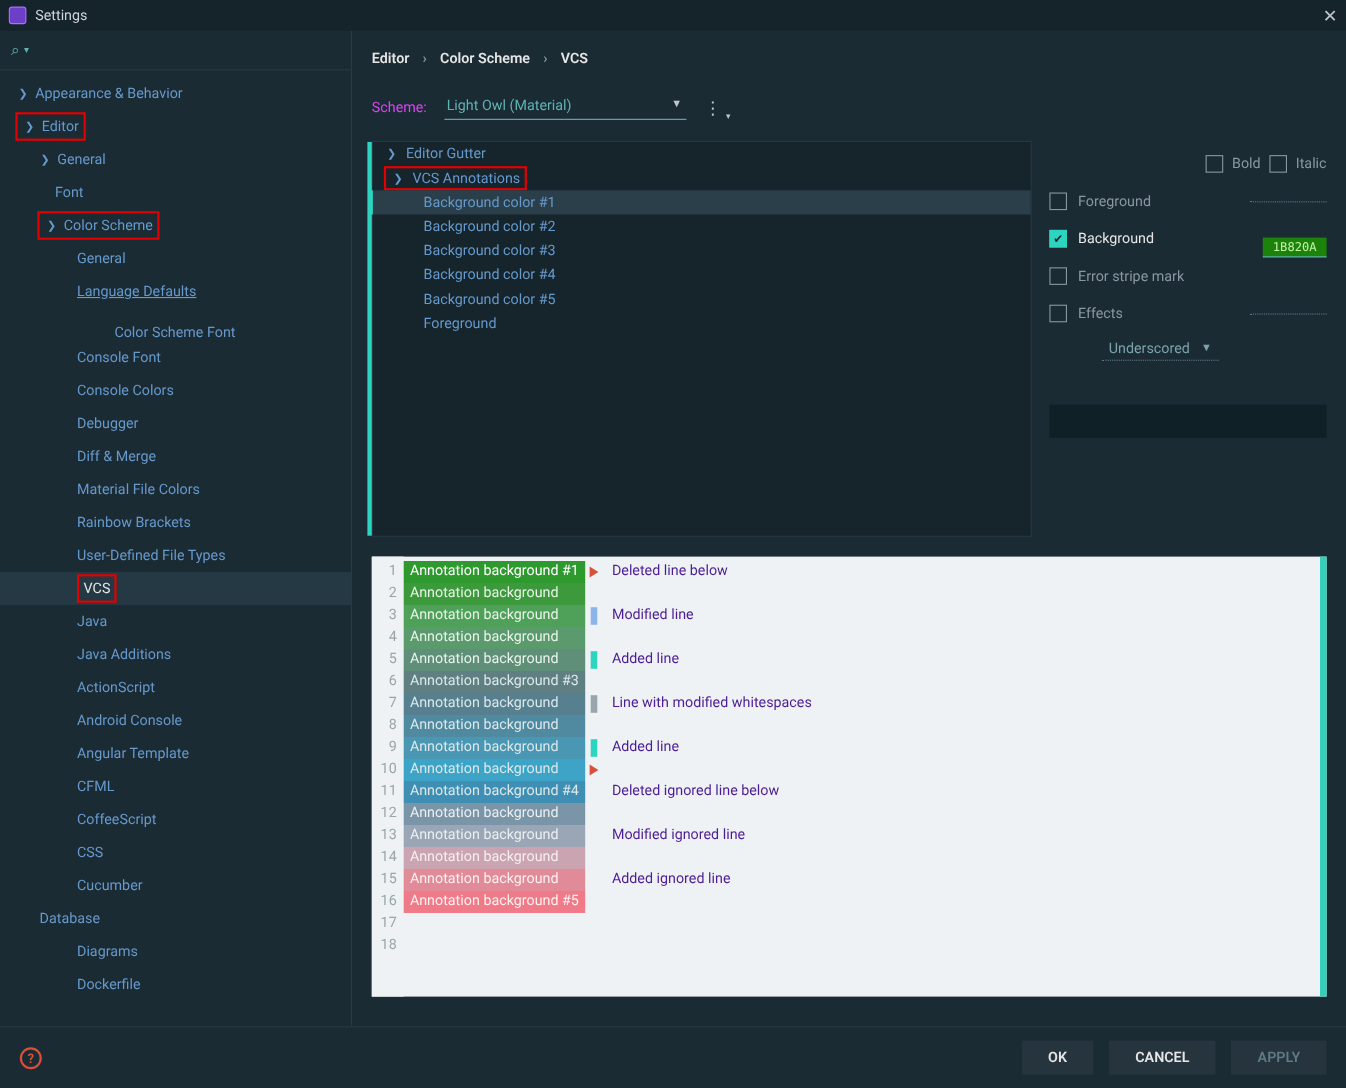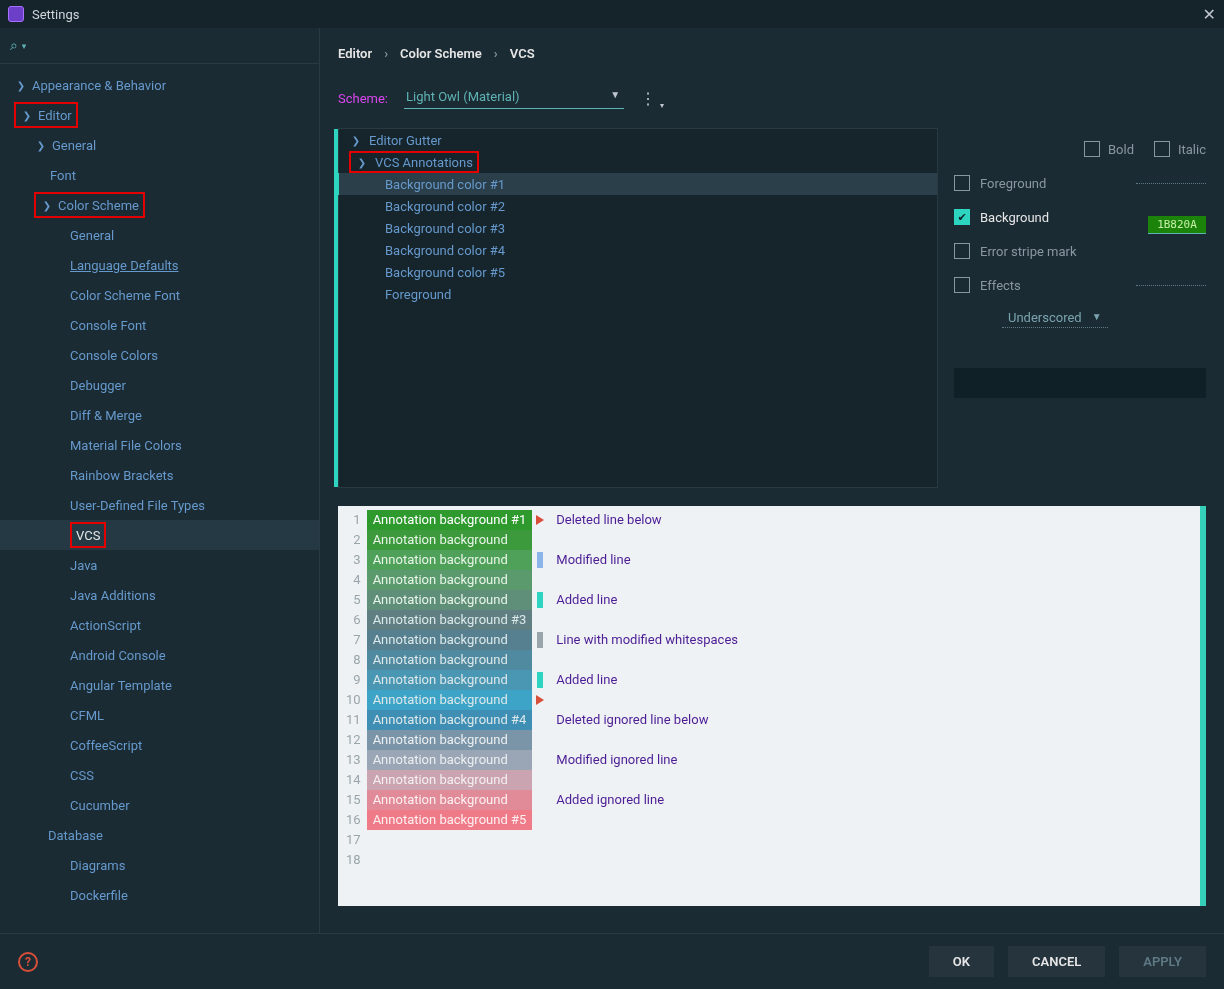--- a/index.html
+++ b/index.html
@@ -102,21 +102,21 @@
             <span class="exp">❯</span>
             <span>Color Scheme</span>
           </span>
         </div>
         <div class="tree-item" style="padding-left: 70px;">
           <span>General</span>
         </div>
         <div class="tree-item" style="padding-left: 70px; text-decoration: underline;">
           <span>Language Defaults</span>
         </div>
-        <div class="tree-item" style="padding-left: 70px;">
+        <div class="tree-item" style="padding-left: 104px; align-items: flex-end;">
           <span>Color Scheme Font</span>
         </div>
         <div class="tree-item" style="padding-left: 70px;">
           <span>Console Font</span>
         </div>
         <div class="tree-item" style="padding-left: 70px;">
           <span>Console Colors</span>
         </div>
         <div class="tree-item" style="padding-left: 70px;">
           <span>Debugger</span>
@@ -158,21 +158,21 @@
         </div>
         <div class="tree-item" style="padding-left: 70px;">
           <span>CoffeeScript</span>
         </div>
         <div class="tree-item" style="padding-left: 70px;">
           <span>CSS</span>
         </div>
         <div class="tree-item" style="padding-left: 70px;">
           <span>Cucumber</span>
         </div>
-        <div class="tree-item" style="padding-left: 48px;">
+        <div class="tree-item" style="padding-left: 36px;">
           <span>Database</span>
         </div>
         <div class="tree-item" style="padding-left: 70px;">
           <span>Diagrams</span>
         </div>
         <div class="tree-item" style="padding-left: 70px;">
           <span>Dockerfile</span>
         </div>
       </div>
   </div>
@@ -221,21 +221,21 @@
             <span>Background color #4</span>
           </div>
           <div class="row sub">
             <span>Background color #5</span>
           </div>
           <div class="row sub">
             <span>Foreground</span>
           </div>
         </div>
       <div class="props">
-        <div class="prop-row" style="justify-content:flex-end;gap:20px;">
+        <div class="prop-row" style="justify-content:flex-end;gap:8px;">
           <span style="display:flex;align-items:center;gap:8px;">
               <span class="chk"></span>
               <span>Bold</span>
             </span>
           <span style="display:flex;align-items:center;gap:8px;">
               <span class="chk"></span>
               <span>Italic</span>
             </span>
         </div>
         <div class="prop-row">

